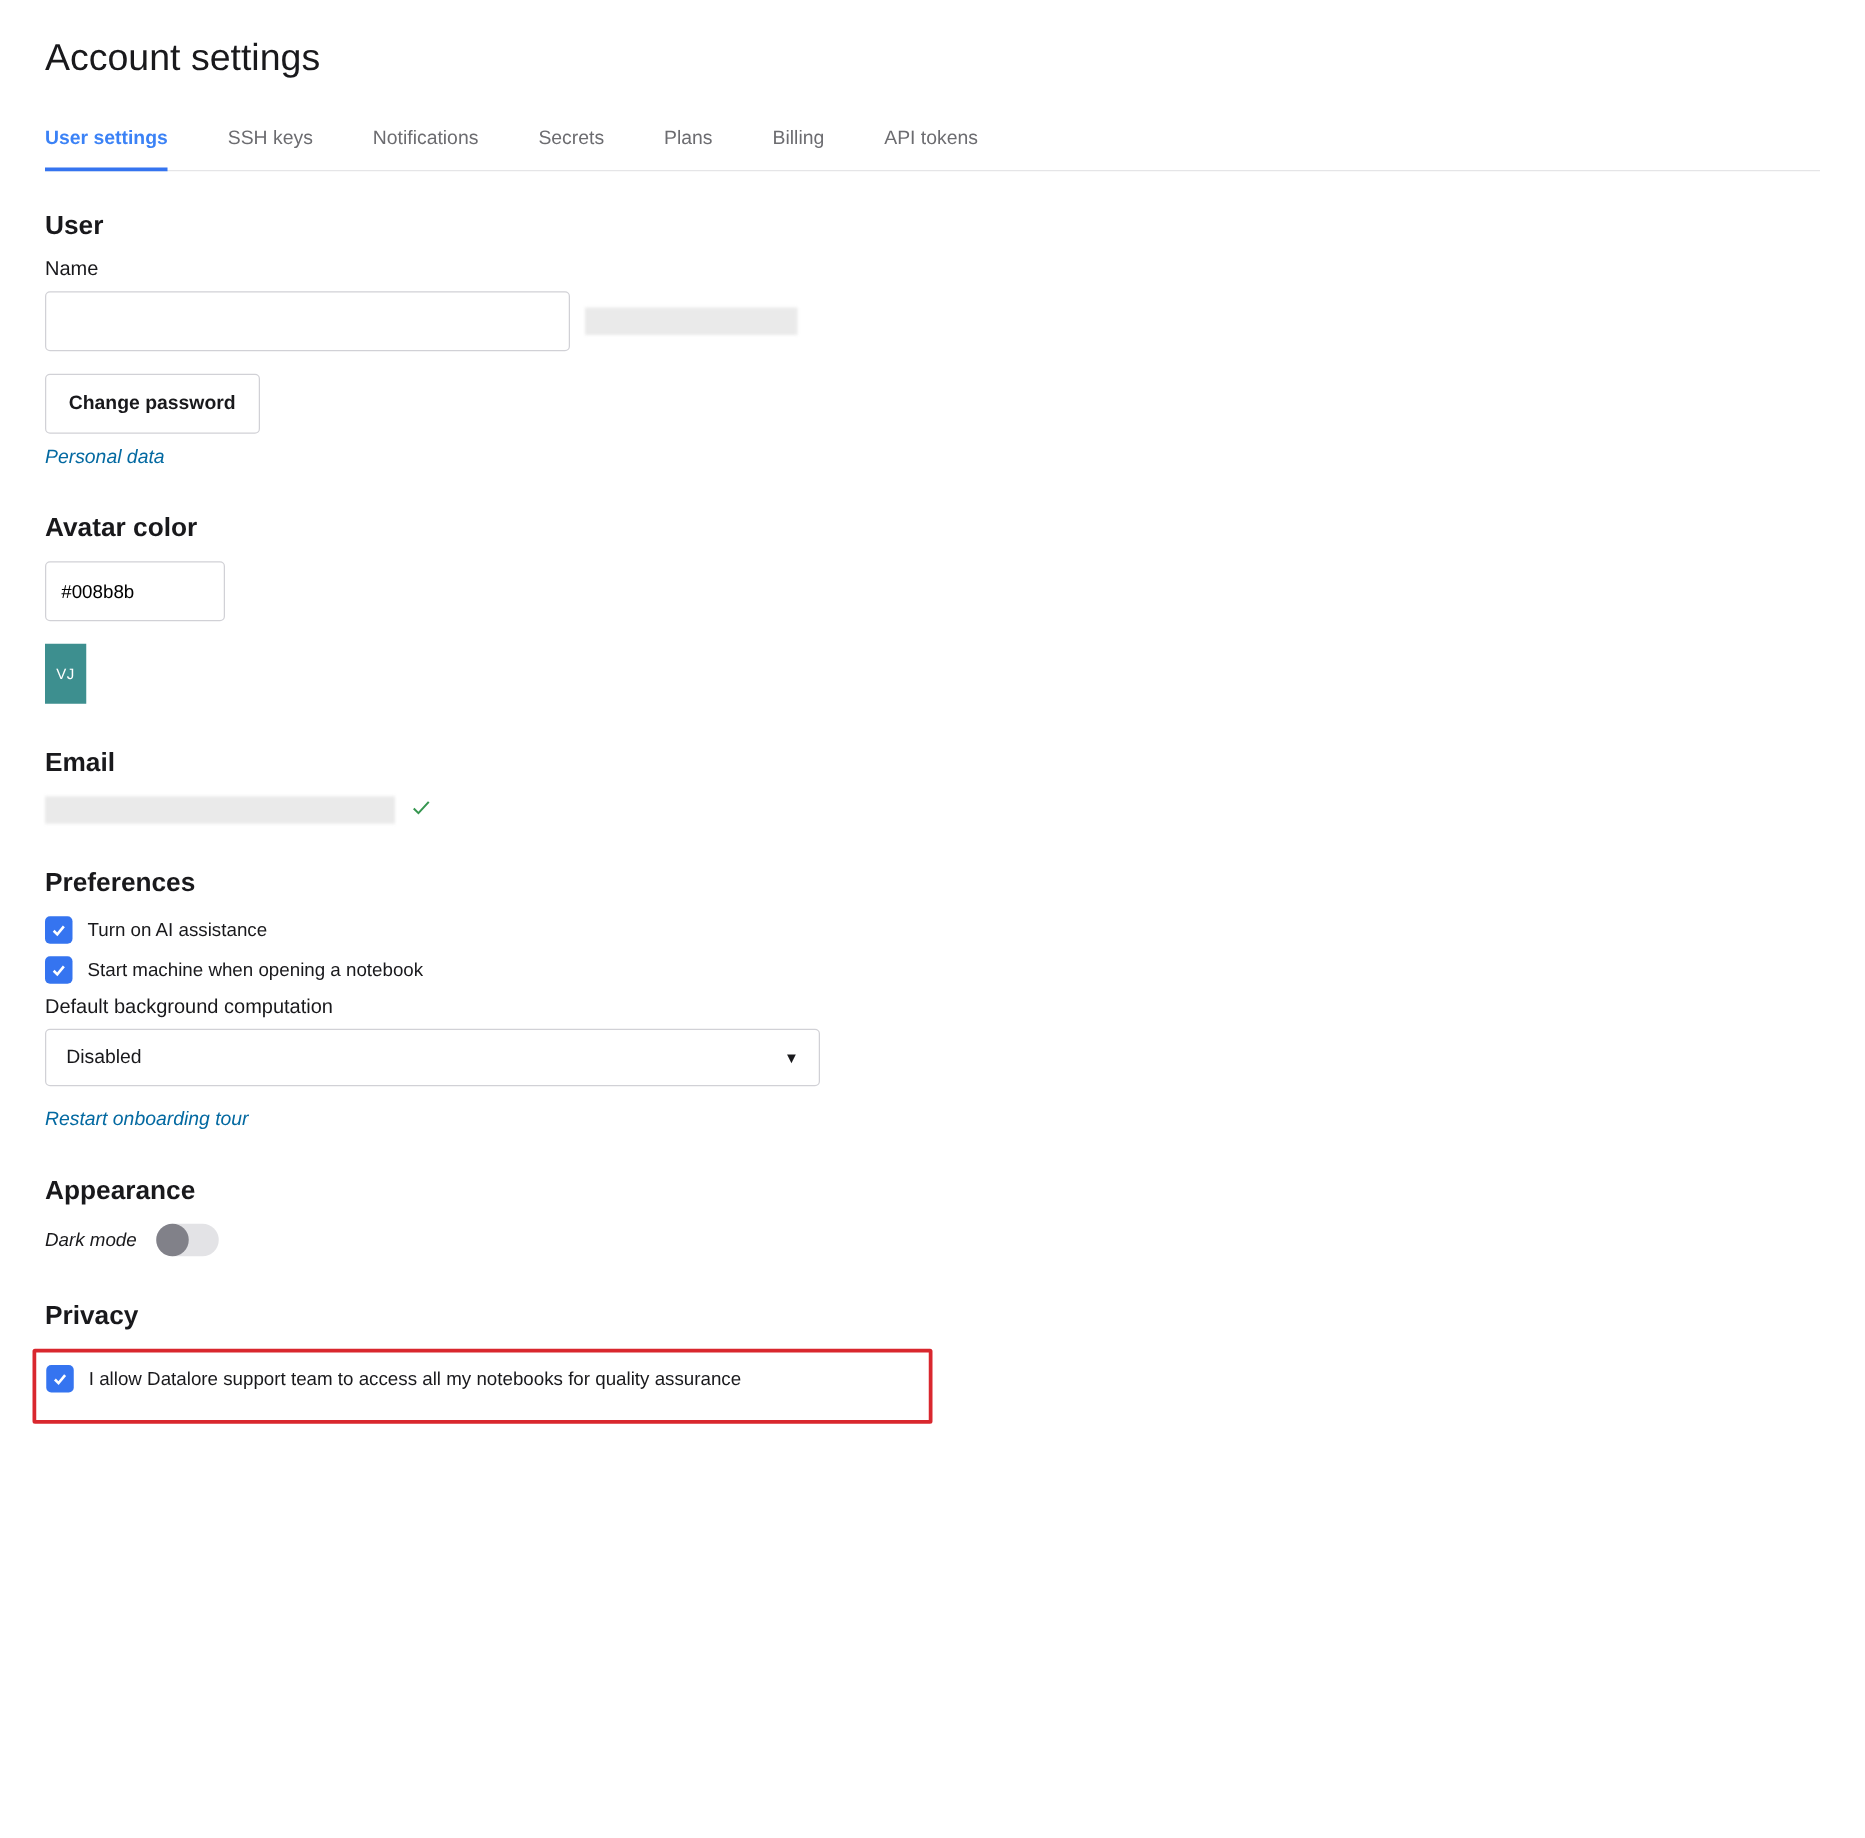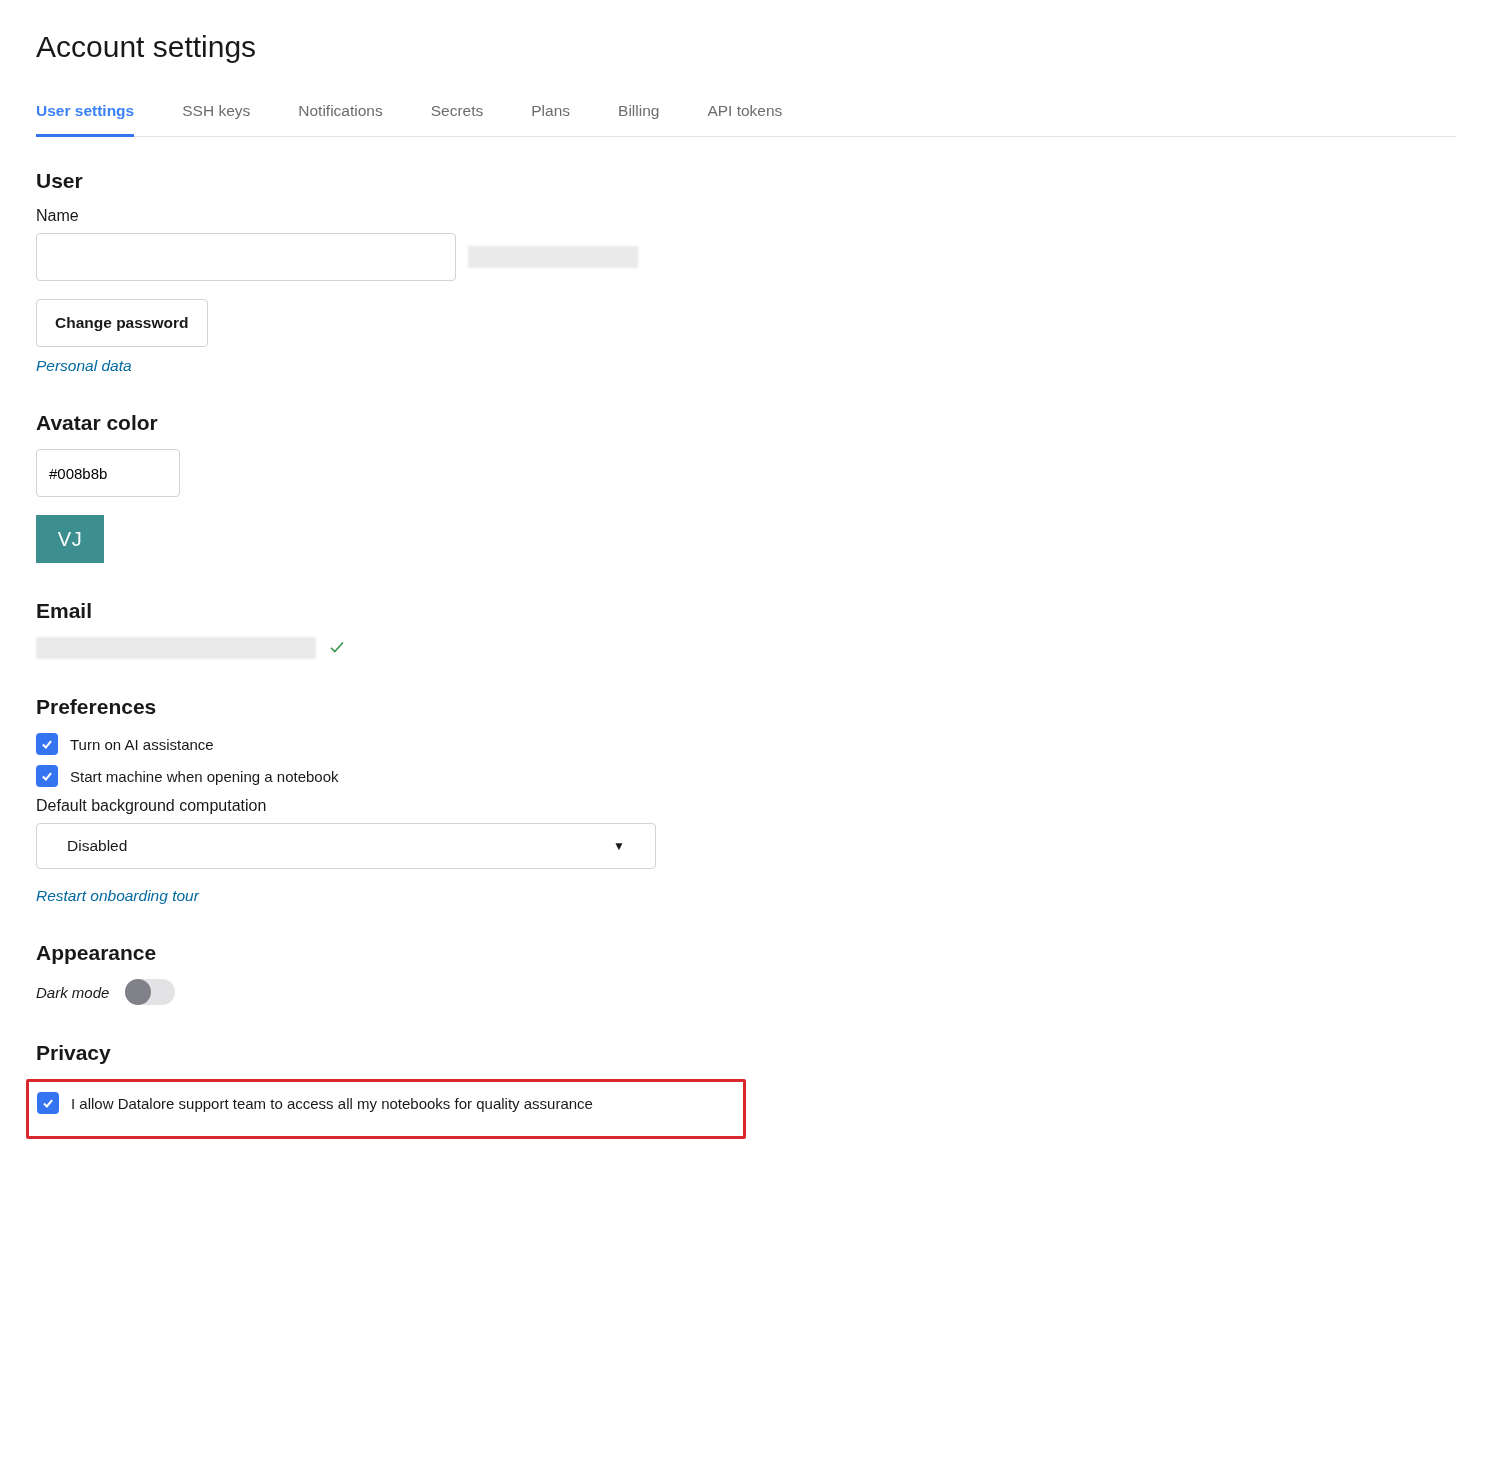--- a/index.html
+++ b/index.html
@@ -71,23 +71,23 @@
   .link {
     display: inline-block;
     color: #0369a1;
     font-size: 15.5px;
     cursor: pointer;
     margin-top: 10px;
     font-style: italic;
   }
   .avatar-color-input { width: 144px; }
   .avatar-swatch {
-    width: 68px; height: 48px;
+    width: 33px; height: 48px;
     display: flex; align-items: center; justify-content: center;
-    color: #fff; font-size: 20px; font-weight: 500;
+    color: #fff; font-size: 12px; font-weight: 500;
     letter-spacing: 0.5px;
   }
   .redacted {
     display: inline-block;
     height: 22px;
     background: #eaeaea;
     filter: blur(1.2px);
   }
   .redacted.name { width: 170px; margin: 13px 0 0 12px; position: absolute; }
   .name-wrap { position: relative; }
@@ -103,21 +103,21 @@
     cursor: pointer;
     flex-shrink: 0;
   }
   .cb svg { width: 14px; height: 14px; }
   .select {
     width: 620px;
     height: 46px;
     border: 1px solid #d1d1d6;
     border-radius: 4px;
     display: flex; align-items: center; justify-content: space-between;
-    padding: 0 30px;
+    padding: 0 16px;
     cursor: pointer;
     font-size: 15.5px;
     margin-top: 8px;
   }
   .select .caret { font-size: 12px; }
   .toggle-row { display: flex; align-items: center; gap: 16px; font-style: italic; }
   .toggle {
     width: 50px; height: 26px;
     background: #e3e3e6;
     border-radius: 20px;

